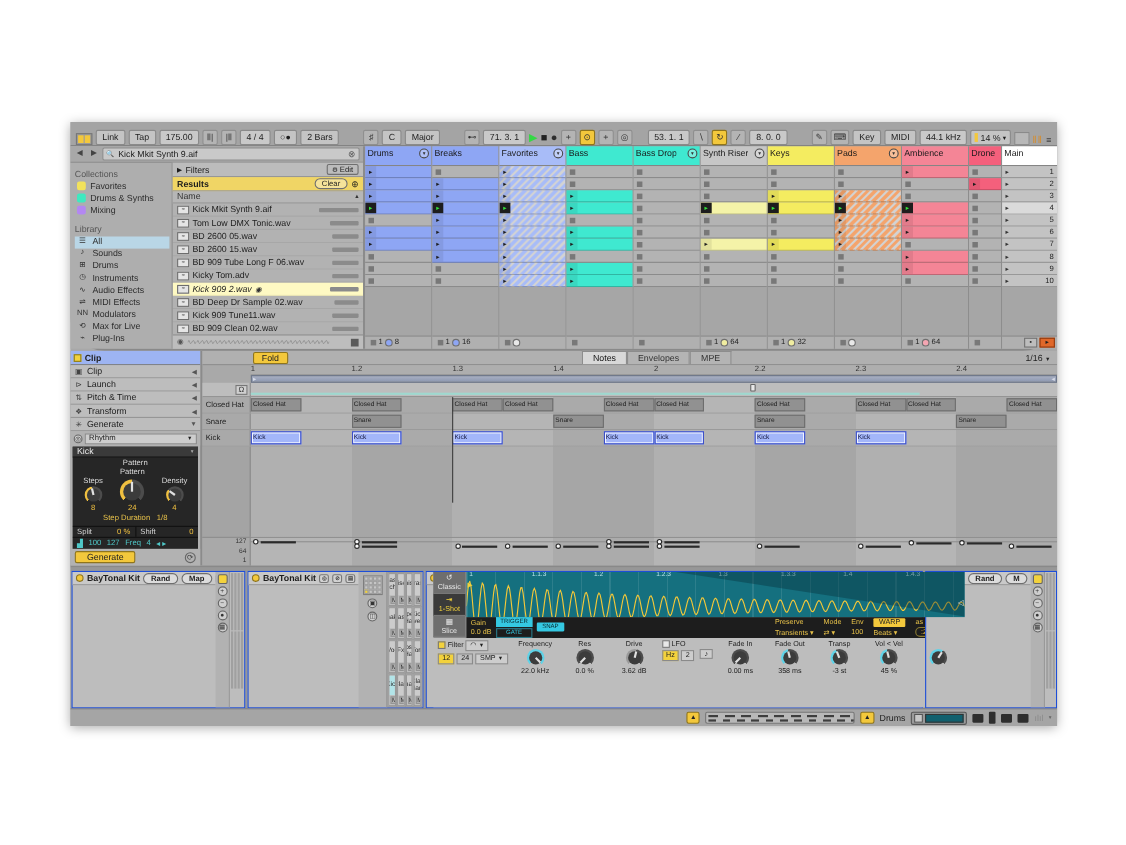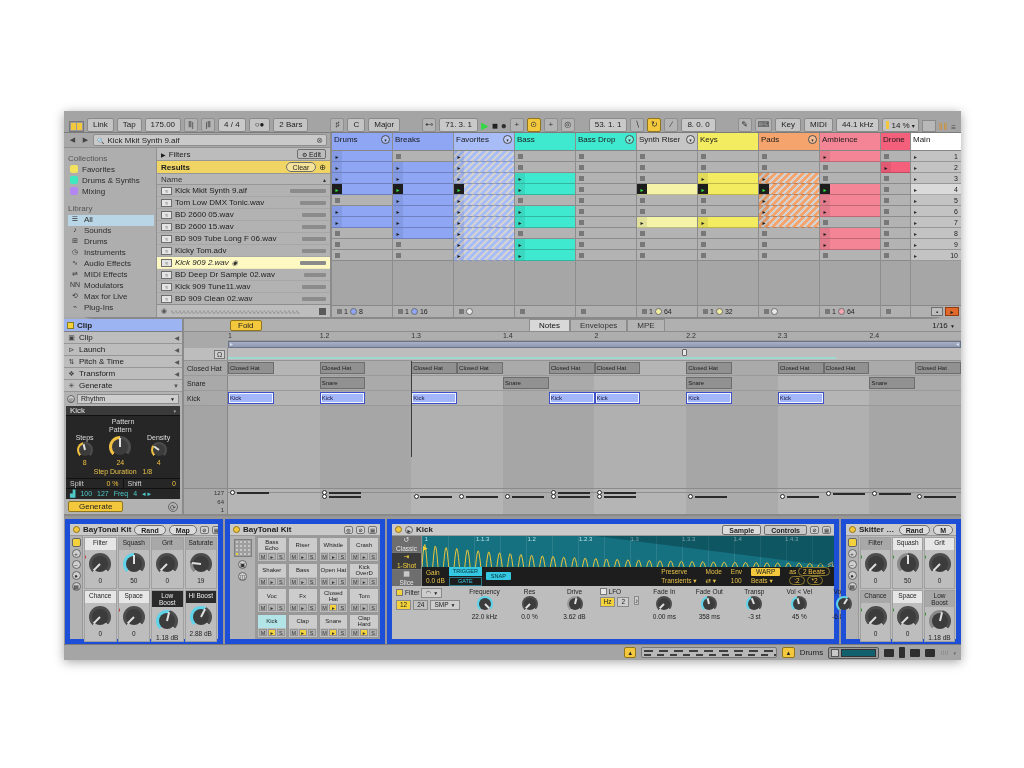--- a/index.html
+++ b/index.html
@@ -34,21 +34,21 @@
   .bsechead { color:#555; margin:3px 0 2px 0; }
   .bitem { height:11px; display:flex; align-items:flex-start; gap:4px; padding-left:2px; }
   .bitem.sel { background:#b9d6e6; margin-right:2px; }
   .sw { width:8px; height:8px; border-radius:2px; }
   .bico { width:10px; text-align:center; font-size:7px; color:#333; }
   .bmain { flex:1; display:flex; flex-direction:column; border-left:1px solid #909090; min-height:0; background:#b2b2b2; }
   .brow { height:13px; display:flex; align-items:center; gap:3px; padding:0 4px; border-bottom:1px solid #979797; background:#bcbcbc; }
   .brow.results { background:#f0d565; }
   .pillbtn { border:1px solid #6f6f6f; border-radius:6px; padding:0 6px; height:10px; line-height:9px; background:rgba(255,255,255,.35); font-size:7px; }
   .editbtn { margin-left:auto; border:1px solid #6f6f6f; border-radius:2px; padding:0 4px; height:10px; line-height:9px; font-size:7px; }
-  .namehdr { height:11px; display:flex; align-items:center; padding:0 4px; background:#b6b6b6; border-bottom:1px solid #979797; color:#333; }
+  .namehdr { height:11px; display:flex; align-items:flex-start; padding:0 4px; background:#b6b6b6; border-bottom:1px solid #979797; color:#333; }
   .filelist { flex:1; overflow:hidden; }
   .frow { height:12px; display:flex; align-items:center; gap:3px; padding:0 4px; border-bottom:1px solid rgba(0,0,0,.06); }
   .frow.sel { background:#fef9c3;font-style:italic; }
   .fico { width:11px; height:8px; border:1px solid #6d6d6d; background:#e5e5e5; font-size:5px; line-height:7px; text-align:center; color:#333; }
   .fbar { margin-left:auto; height:4px; background:#8b8b8b; border-radius:1px; }
   .fplay { font-size:7px; color:#333; }
   .preview { height:13px; border-top:1px solid #8e8e8e; background:#bdbdbd; display:flex; align-items:center; gap:3px; padding:0 4px; color:#555; }
   .pwave { flex:1; overflow:hidden; white-space:nowrap; font-size:6px; color:#7e7e7e; letter-spacing:-1px; }
   .pstop { width:7px; height:7px; background:#5a5a5a; }
 
@@ -130,21 +130,21 @@
   .vgrid:before { content:""; position:absolute; left:0; right:0; top:3px; height:1px; background:#8f8f8f; }
   .vpt { position:absolute; width:5px; height:5px; border:1px solid #2a2a2a; border-radius:50%; background:#fafafa; z-index:2; }
   .vseg { position:absolute; height:2px; background:#2a2a2a; }
   .vfoot { height:13px; display:flex; align-items:center; gap:4px; background:#b6b6b6; border-top:1px solid #8d8d8d; padding:0 4px; }
   .cyanbox { background:#5fd3e8; border:1px solid #2a8ca0; padding:0 4px; min-width:20px; text-align:center; height:10px; line-height:9px; font-size:7px; color:#0a2a30; }
   .whitebox { background:#e6e6e6; border:1px solid #999; padding:0 10px; height:10px; line-height:9px; font-size:7px; }
   .playhead { position:absolute; left:calc((100% - 44px)*0.25 + 44px); top:42px; height:96px; width:1px; background:#3c3c3c; z-index:4; }
 
   
   .devices { height:129px; background:#979797; display:flex; gap:2px; padding:3px 0 0 1px; overflow:hidden; border-bottom:1px solid #7a7a7a; }
-  .dev { background:#bdbdbd; border:5px solid #1d4ed8; display:flex; flex-direction:column; flex:none; }
+  .dev { background:#bdbdbd; border:1px solid #1d4ed8; display:flex; flex-direction:row; flex:none; }
   .dtitle { height:12px; display:flex; align-items:center; gap:3px; padding:0 3px; background:#c9c9c9; border-bottom:1px solid #9a9a9a; font-weight:bold; white-space:nowrap; overflow:hidden; }
   .led { width:7px; height:7px; border-radius:50%; background:#f3c83c; border:1px solid #8f751c; flex:none; }
   .dtico { width:9px; height:8px; border:1px solid #777; border-radius:2px; font-size:5px; line-height:7px; text-align:center; color:#444; background:#d2d2d2; flex:none; }
   .dbody { flex:1; display:flex; min-height:0; }
   .mstrip { width:13px; background:#b2b2b2; border-right:1px solid #999; display:flex; flex-direction:column; align-items:center; gap:2px; padding-top:2px; }
   .msic { width:9px; height:9px; border:1px solid #666; border-radius:50%; font-size:6px; line-height:8px; text-align:center; color:#333; background:#cfcfcf; }
   .msic.sq { border-radius:2px; background:#f3d23c; }
   .mgrid { flex:1; display:grid; grid-template-columns:repeat(4,1fr); grid-auto-rows:52px; padding:1px; gap:1px; }
   .mgrid.c3 { grid-template-columns:repeat(3,1fr); }
   .mcell { background:#bdbdbd; border:1px solid #a0a0a0; display:flex; flex-direction:column; align-items:center; overflow:hidden; }

